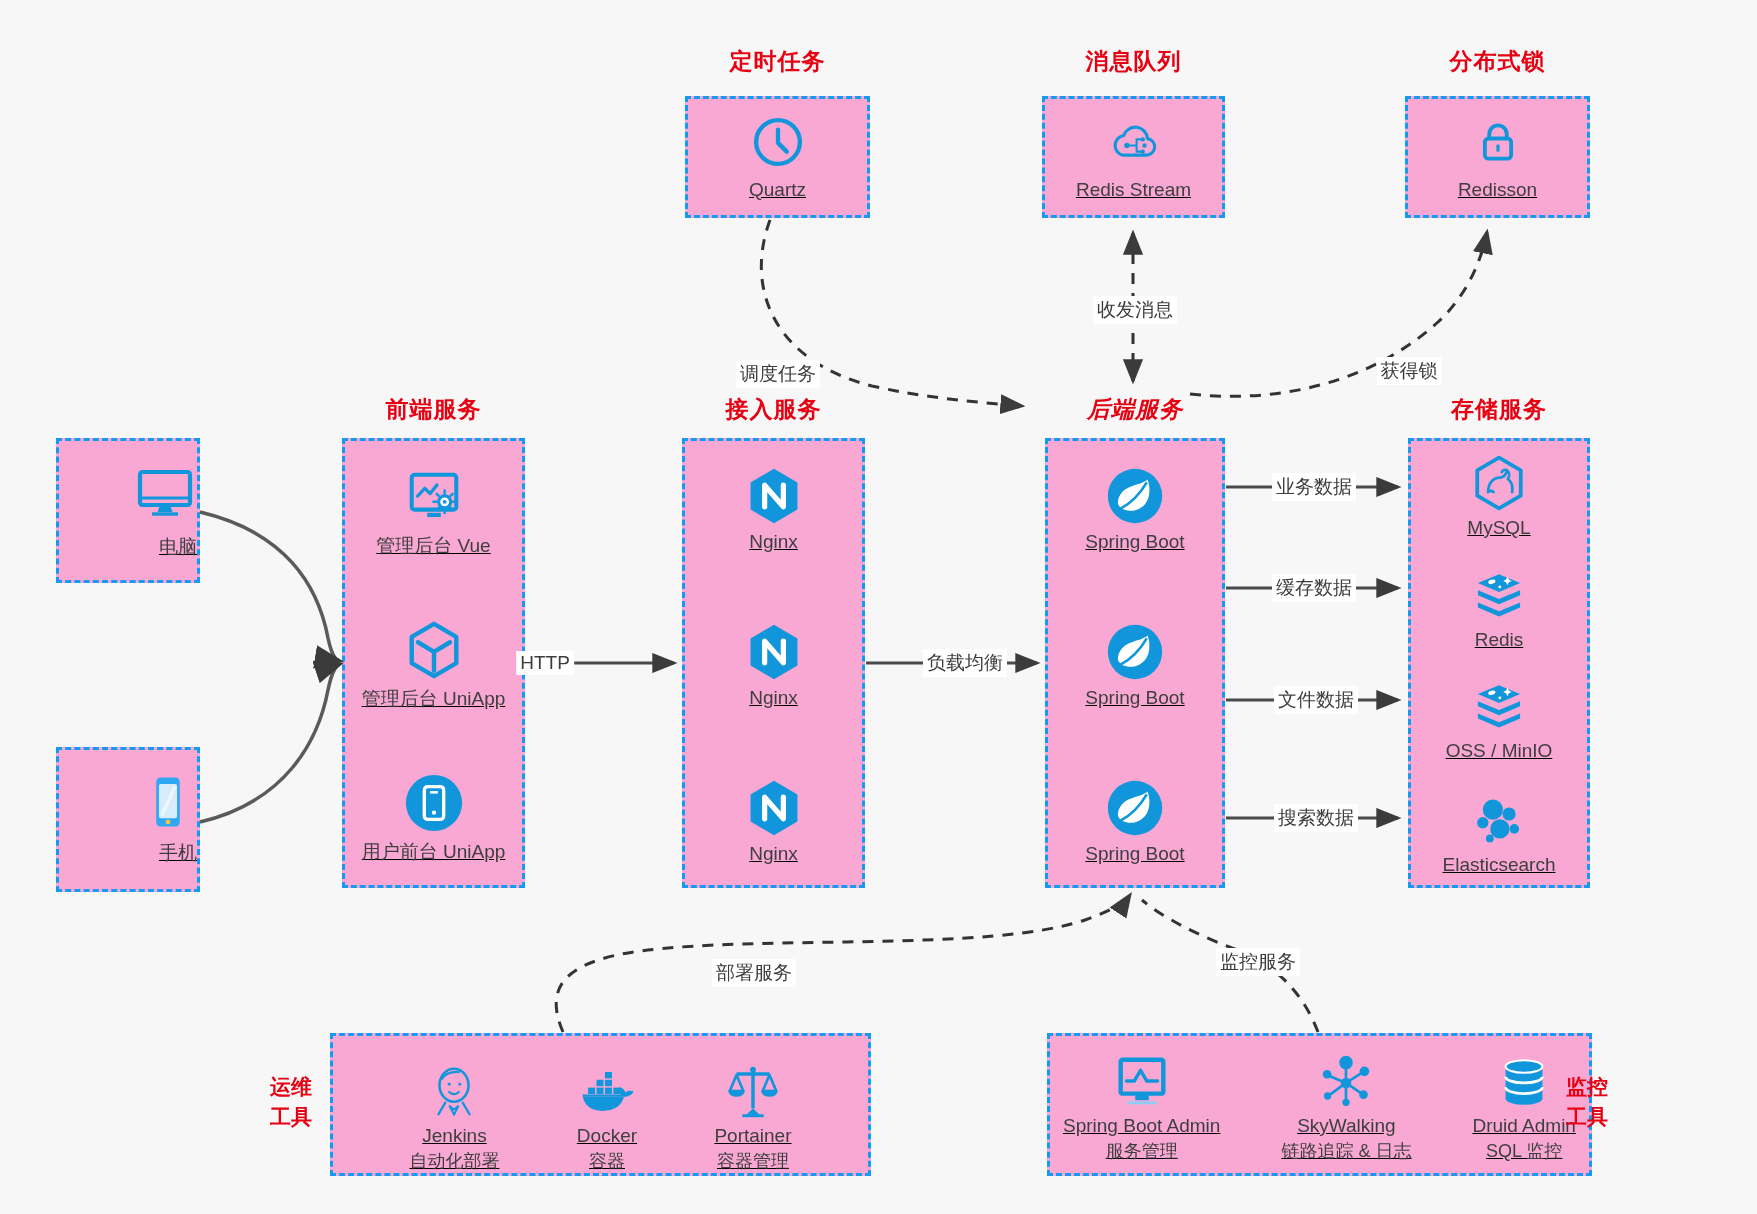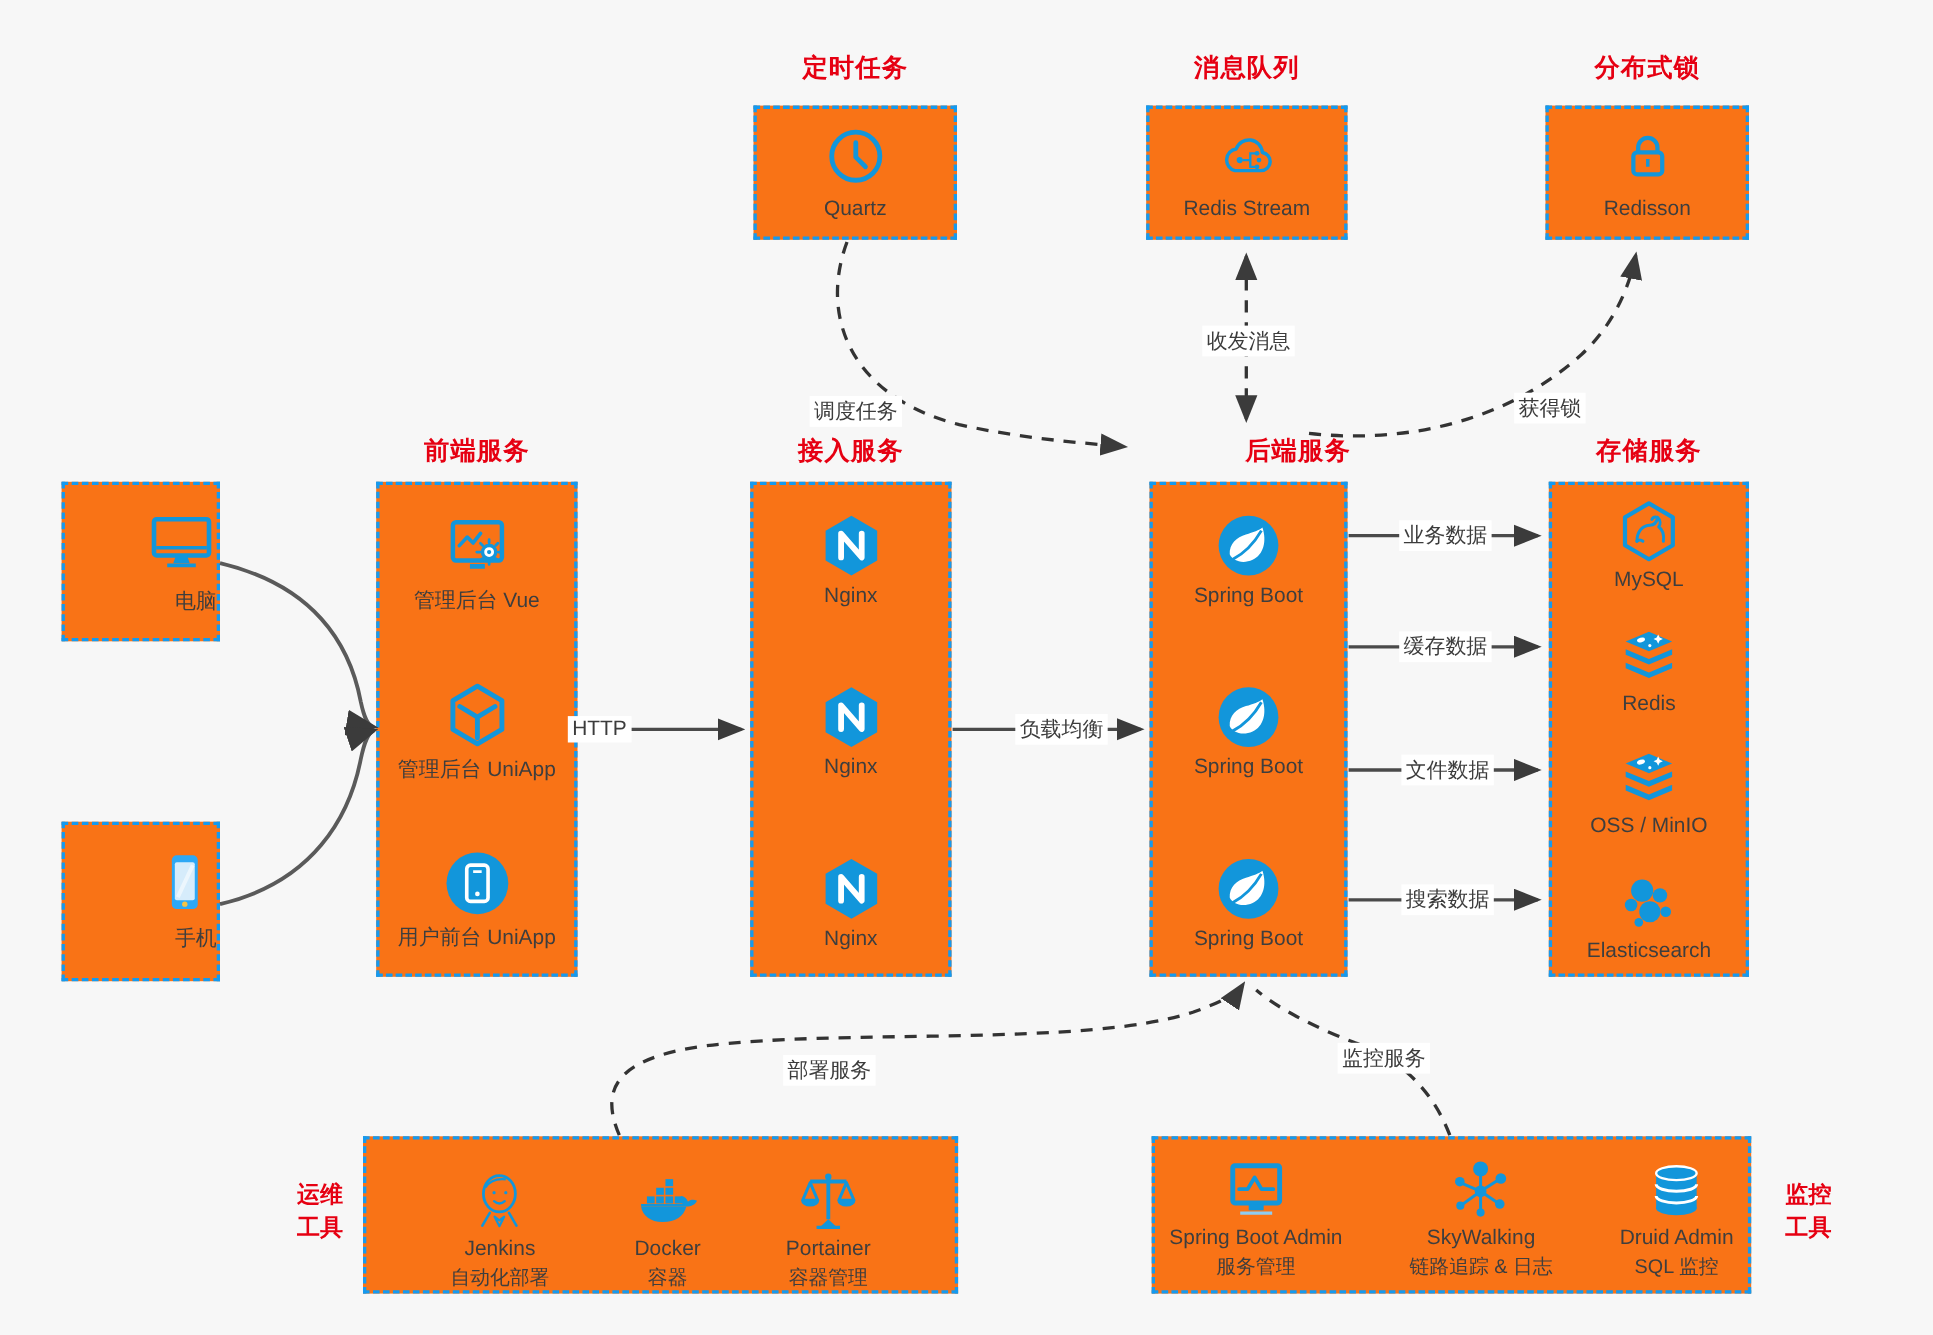--- a/index.html
+++ b/index.html
@@ -8,21 +8,21 @@
   #wires{position:absolute;left:0;top:0;width:1757px;height:1214px;z-index:3;pointer-events:none;}
   .hiddefs{position:absolute;width:0;height:0;overflow:hidden;}
 
   .note{position:absolute;left:57px;top:88px;width:398px;height:80px;background:#fbf7b8;z-index:2;
         box-sizing:border-box;padding:14px 0 0 20px;color:#4a4a4a;font-size:17px;line-height:26px;}
   .note .fold{position:absolute;right:0;top:-9px;width:0;height:0;border-left:22px solid transparent;border-bottom:11px solid #c6c6c6;}
 
   .rtitle{position:absolute;color:#e60012;font-size:23px;font-weight:700;text-align:center;letter-spacing:1px;z-index:2;}
   .sidelabel{position:absolute;color:#e60012;font-size:21px;font-weight:700;line-height:30px;z-index:2;}
 
-  .dbox{position:absolute;background:#f97316;border:3px dashed #149af0;box-sizing:border-box;z-index:2;}
+  .dbox{position:absolute;background:#f9a8d4;border:3px dashed #149af0;box-sizing:border-box;z-index:2;text-decoration:underline;}
   .topbox{justify-content:center;gap:9px;display:flex;flex-direction:column;align-items:center;}
   .colbox{display:flex;flex-direction:column;justify-content:space-between;padding:25px 0 20px;}
   .colbox.four{padding:13px 0 9px;}
   .clientbox{display:flex;flex-direction:column;align-items:flex-end;justify-content:center;gap:9px;}
   .rowbox{display:flex;flex-direction:row;justify-content:space-evenly;align-items:flex-start;padding-top:15px;}
 
   .node{display:flex;flex-direction:column;align-items:center;gap:5px;}
   .nl{font-size:19px;color:#3e3e3e;white-space:nowrap;}
   .ic svg{display:block;width:100%;height:100%;}
   .bitem{display:flex;flex-direction:column;align-items:center;}
@@ -243,21 +243,21 @@
     <span class="ic" style="width:58px;height:58px;">
         <svg viewBox="0 0 64 64">
           <use href="#i-phone"></use>
         </svg>
       </span>
     <span class="nl">手机</span>
   </div>
 
   <div class="rtitle" style="left:342px;top:394px;width:183px;">前端服务</div>
   <div class="rtitle" style="left:682px;top:394px;width:183px;">接入服务</div>
-  <div class="rtitle" style="left:1090px;top:394px;width:180px;">后端服务</div>
+  <div class="rtitle" style="left:1045px;top:394px;width:180px;font-style:italic;">后端服务</div>
   <div class="rtitle" style="left:1408px;top:394px;width:182px;">存储服务</div>
 
   <div class="dbox colbox" style="left:342px;top:438px;width:183px;height:450px;">
     <div class="node">
       <span class="ic" style="width:64px;height:62px;">
           <svg viewBox="0 0 64 64">
             <use href="#i-adminvue"></use>
           </svg>
         </span>
       <span class="nl">管理后台 Vue</span>
@@ -425,21 +425,21 @@
     <div class="bitem">
       <span class="ic" style="width:62px;height:62px;">
           <svg viewBox="0 0 64 64">
             <use href="#i-db"></use>
           </svg>
         </span>
       <span class="bname">Druid Admin</span>
       <span class="bdesc">SQL 监控</span>
     </div>
   </div>
-  <div class="sidelabel" style="left:1606px;top:1072px;width:76px;text-align:center;">
+  <div class="sidelabel" style="left:1532px;top:1072px;width:76px;text-align:right;">
     <span style="display:block;">监控</span>
     <span style="display:block;">工具</span>
   </div>
 
   <div class="elabel" style="left:545px;top:663px;">HTTP</div>
   <div class="elabel" style="left:950px;top:663px;margin-left:15px;">负载均衡</div>
   <div class="elabel" style="left:1314px;top:487px;">业务数据</div>
   <div class="elabel" style="left:1314px;top:588px;">缓存数据</div>
   <div class="elabel" style="left:1316px;top:700px;">文件数据</div>
   <div class="elabel" style="left:1316px;top:818px;">搜索数据</div>

